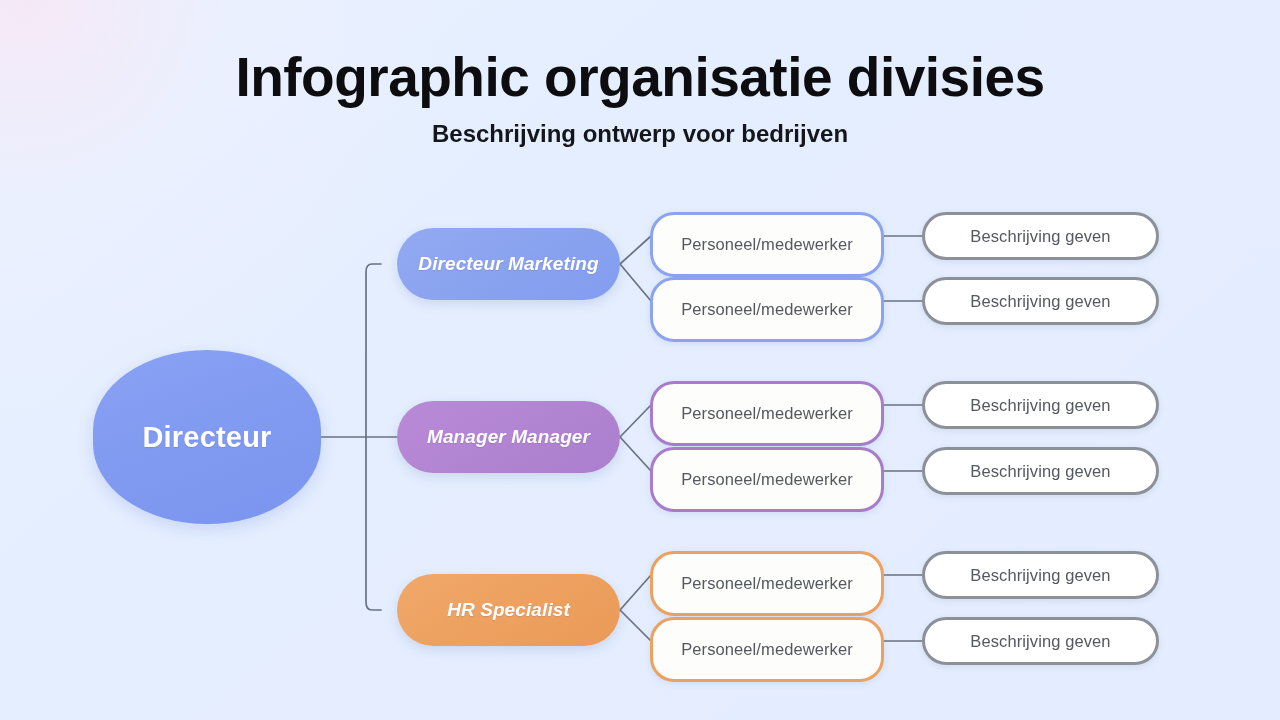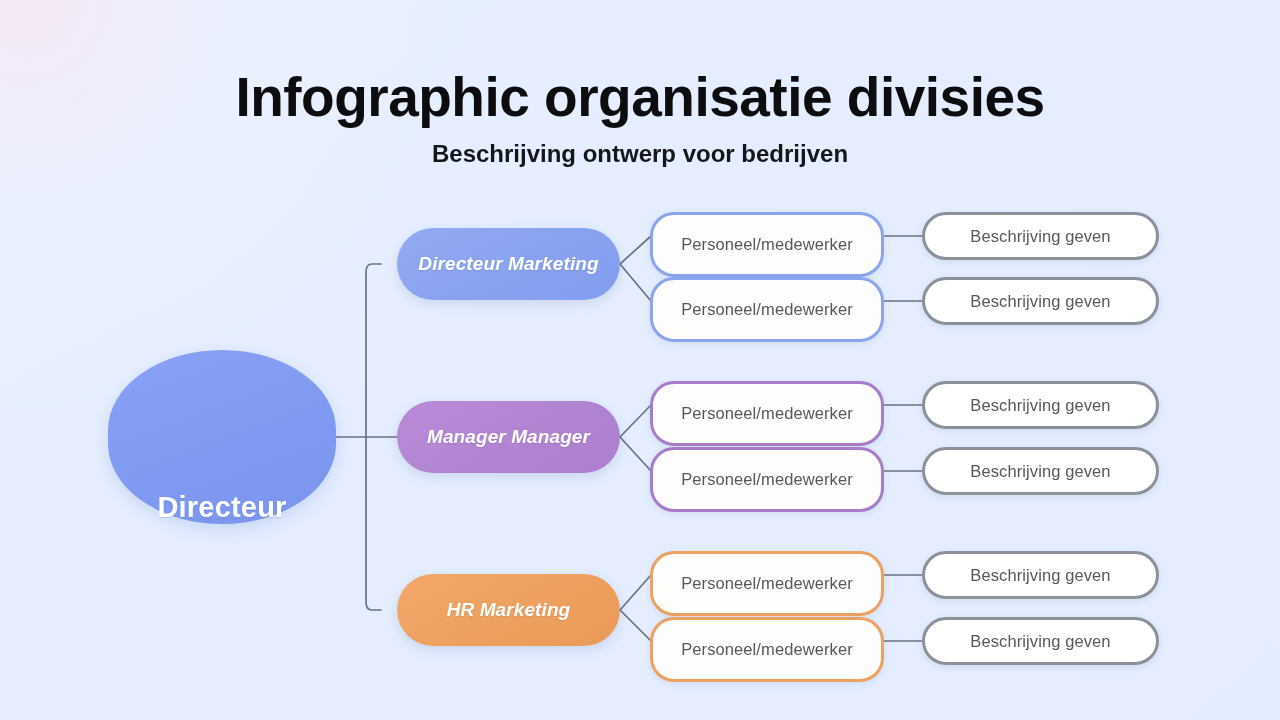--- a/index.html
+++ b/index.html
@@ -20,21 +20,21 @@
     background:
       radial-gradient(circle at 2% 0%, rgba(246,232,246,0.95) 0%, rgba(238,240,253,0.45) 14%, rgba(228,238,255,0) 30%),
       linear-gradient(140deg, #eaf1ff 0%, #e4eeff 40%, #e3edff 100%);
     overflow: hidden;
   }
 
   
   #header {
     position: absolute;
     left: 0;
-    top: 69px;
+    top: 49px;
     width: 1280px;
     text-align: center;
   }
   #title {
     font-size: 55px;
     font-weight: bold;
     letter-spacing: -0.5px;
     color: #0d0d10;
     line-height: 1.05;
     white-space: nowrap;
@@ -61,28 +61,27 @@
   .node {
     position: absolute;
     box-sizing: border-box;
     display: flex;
     align-items: center;
     justify-content: center;
     text-align: center;
   }
 
   #root-node {
-    left: 108px;
+    left: 93px;
     top: 350px;
     width: 228px;
     height: 174px;
     background: linear-gradient(160deg, #8aa2f5 0%, #819bf1 45%, #7b95ef 100%);
     border-radius: 50% / 46%;
     box-shadow: 0 5px 16px rgba(90,115,200,0.20);
-    align-items: flex-end;
   }
   #root-node .label {
     color: #ffffff;
     font-size: 29px;
     font-weight: bold;
     letter-spacing: 0.2px;
     text-shadow: 0 1px 1px rgba(60,80,160,0.18);
   }
 
   .div-node {
@@ -172,21 +171,21 @@
 
   <div class="node div-node" style="left:397px; top:228px; background:linear-gradient(150deg,#93aaf2 0%,#89a2ef 55%,#839df0 100%);">
     <span class="label">Directeur Marketing</span>
   </div>
 
   <div class="node div-node" style="left:397px; top:401px; background:linear-gradient(150deg,#b98ad6 0%,#b184d2 55%,#ac7fce 100%);">
     <span class="label">Manager Manager</span>
   </div>
 
   <div class="node div-node" style="left:397px; top:574px; background:linear-gradient(150deg,#f0a869 0%,#eda05f 55%,#eb9a57 100%);">
-    <span class="label">HR Marketing</span>
+    <span class="label">HR Specialist</span>
   </div>
 
   <div class="node staff-node" style="left:650px; top:212px; border-color:#8ba4ee;">
     <span class="label">Personeel/medewerker</span>
   </div>
   <div class="node staff-node" style="left:650px; top:277px; border-color:#8ba4ee;">
     <span class="label">Personeel/medewerker</span>
   </div>
 
   <div class="node staff-node" style="left:650px; top:381px; border-color:#a97ccb;">

